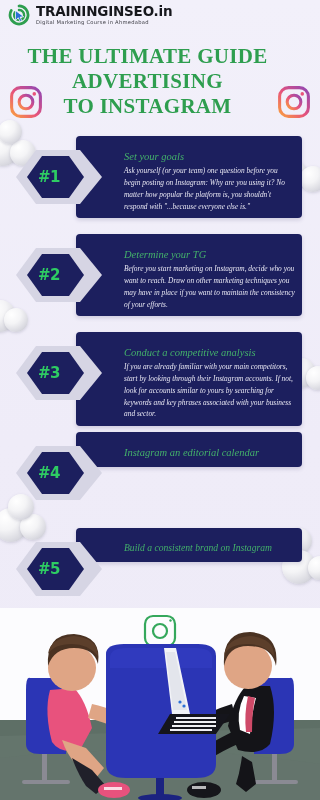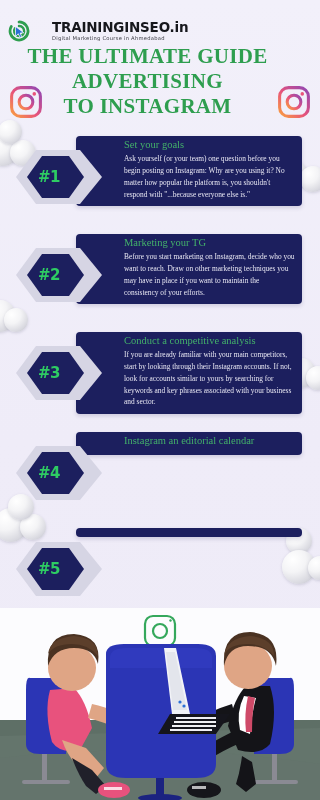--- a/index.html
+++ b/index.html
@@ -11,22 +11,22 @@
   }
   #page {
     position: relative;
     width: 320px; height: 800px;
     background: linear-gradient(180deg, #f2f0fa 0%, #efecf8 55%, #eeebf7 100%);
     overflow: hidden;
   }
 
   
   .brandbar {
-    position: absolute; top: 20px; left: 8px;
-    display: flex; align-items: center; gap: 22px;
+    position: absolute; top: 4px; left: 8px;
+    display: flex; align-items: center; gap: 6px;
   }
   .brandmark { width: 22px; height: 22px; position: relative; flex: 0 0 auto; }
   .brandtext { line-height: 1; }
   .brandtext .name {
     font-family: "DejaVu Sans", sans-serif;
     font-size: 13.5px; font-weight: bold;
     color: #16171c; letter-spacing: -0.2px;
   }
   .brandtext .tag {
     font-family: "DejaVu Sans", sans-serif;
@@ -59,22 +59,23 @@
     box-shadow: 0 1px 3px rgba(90,90,120,0.22);
   }
 
   
   .step { position: absolute; left: 14px; width: 292px; }
   .card {
     position: absolute; left: 62px; top: 0;
     width: 226px;
     background: #1c1f5e;
     border-radius: 4px;
-    padding: 3px 7px 6px 48px;
+    padding: 15px 7px 6px 48px;
     box-shadow: 0 2px 4px rgba(50,45,100,0.18);
+    font-style: italic;
   }
   .card h3 {
     font-family: "Liberation Serif", serif;
     font-weight: normal;
     font-size: 10.5px;
     color: #43b06a;
     line-height: 1.1;
     margin-bottom: 2px;
     white-space: nowrap;
   }
@@ -193,21 +194,21 @@
       <svg viewBox="0 0 96 58" width="96" height="58">
         <path d="M22 2 L66 2 L88 29 L66 56 L22 56 L2 29 Z" fill="#d6d5e4"></path>
         <path d="M28 8 L55 8 L70 29 L55 50 L28 50 L13 29 Z" fill="#1c1f5e"></path>
       </svg>
       <div class="hexnum">#1</div>
     </div>
   </div>
 
   <div class="step" style="top:234px;">
     <div class="card">
-      <h3>Marketing your TG</h3>
+      <h3>Determine your TG</h3>
       <p>Before you start marketing on Instagram, decide who you want to reach. Draw on other marketing techniques you may have in place if you want to maintain the consistency of your efforts.</p>
     </div>
     <div class="hexwrap">
       <svg viewBox="0 0 96 58" width="96" height="58">
         <path d="M22 2 L66 2 L88 29 L66 56 L22 56 L2 29 Z" fill="#d6d5e4"></path>
         <path d="M28 8 L55 8 L70 29 L55 50 L28 50 L13 29 Z" fill="#1c1f5e"></path>
       </svg>
       <div class="hexnum">#2</div>
     </div>
   </div>
@@ -234,20 +235,21 @@
       <svg viewBox="0 0 96 58" width="96" height="58">
         <path d="M22 2 L66 2 L88 29 L66 56 L22 56 L2 29 Z" fill="#d6d5e4"></path>
         <path d="M28 8 L55 8 L70 29 L55 50 L28 50 L13 29 Z" fill="#1c1f5e"></path>
       </svg>
       <div class="hexnum">#4</div>
     </div>
   </div>
 
   <div class="step" style="top:528px;">
     <div class="card" style="padding-right:4px;">
+      <h3 style="font-size:9.6px;">Build a consistent brand on Instagram</h3>
     </div>
     <div class="hexwrap">
       <svg viewBox="0 0 96 58" width="96" height="58">
         <path d="M22 2 L66 2 L88 29 L66 56 L22 56 L2 29 Z" fill="#d6d5e4"></path>
         <path d="M28 8 L55 8 L70 29 L55 50 L28 50 L13 29 Z" fill="#1c1f5e"></path>
       </svg>
       <div class="hexnum">#5</div>
     </div>
   </div>
 

